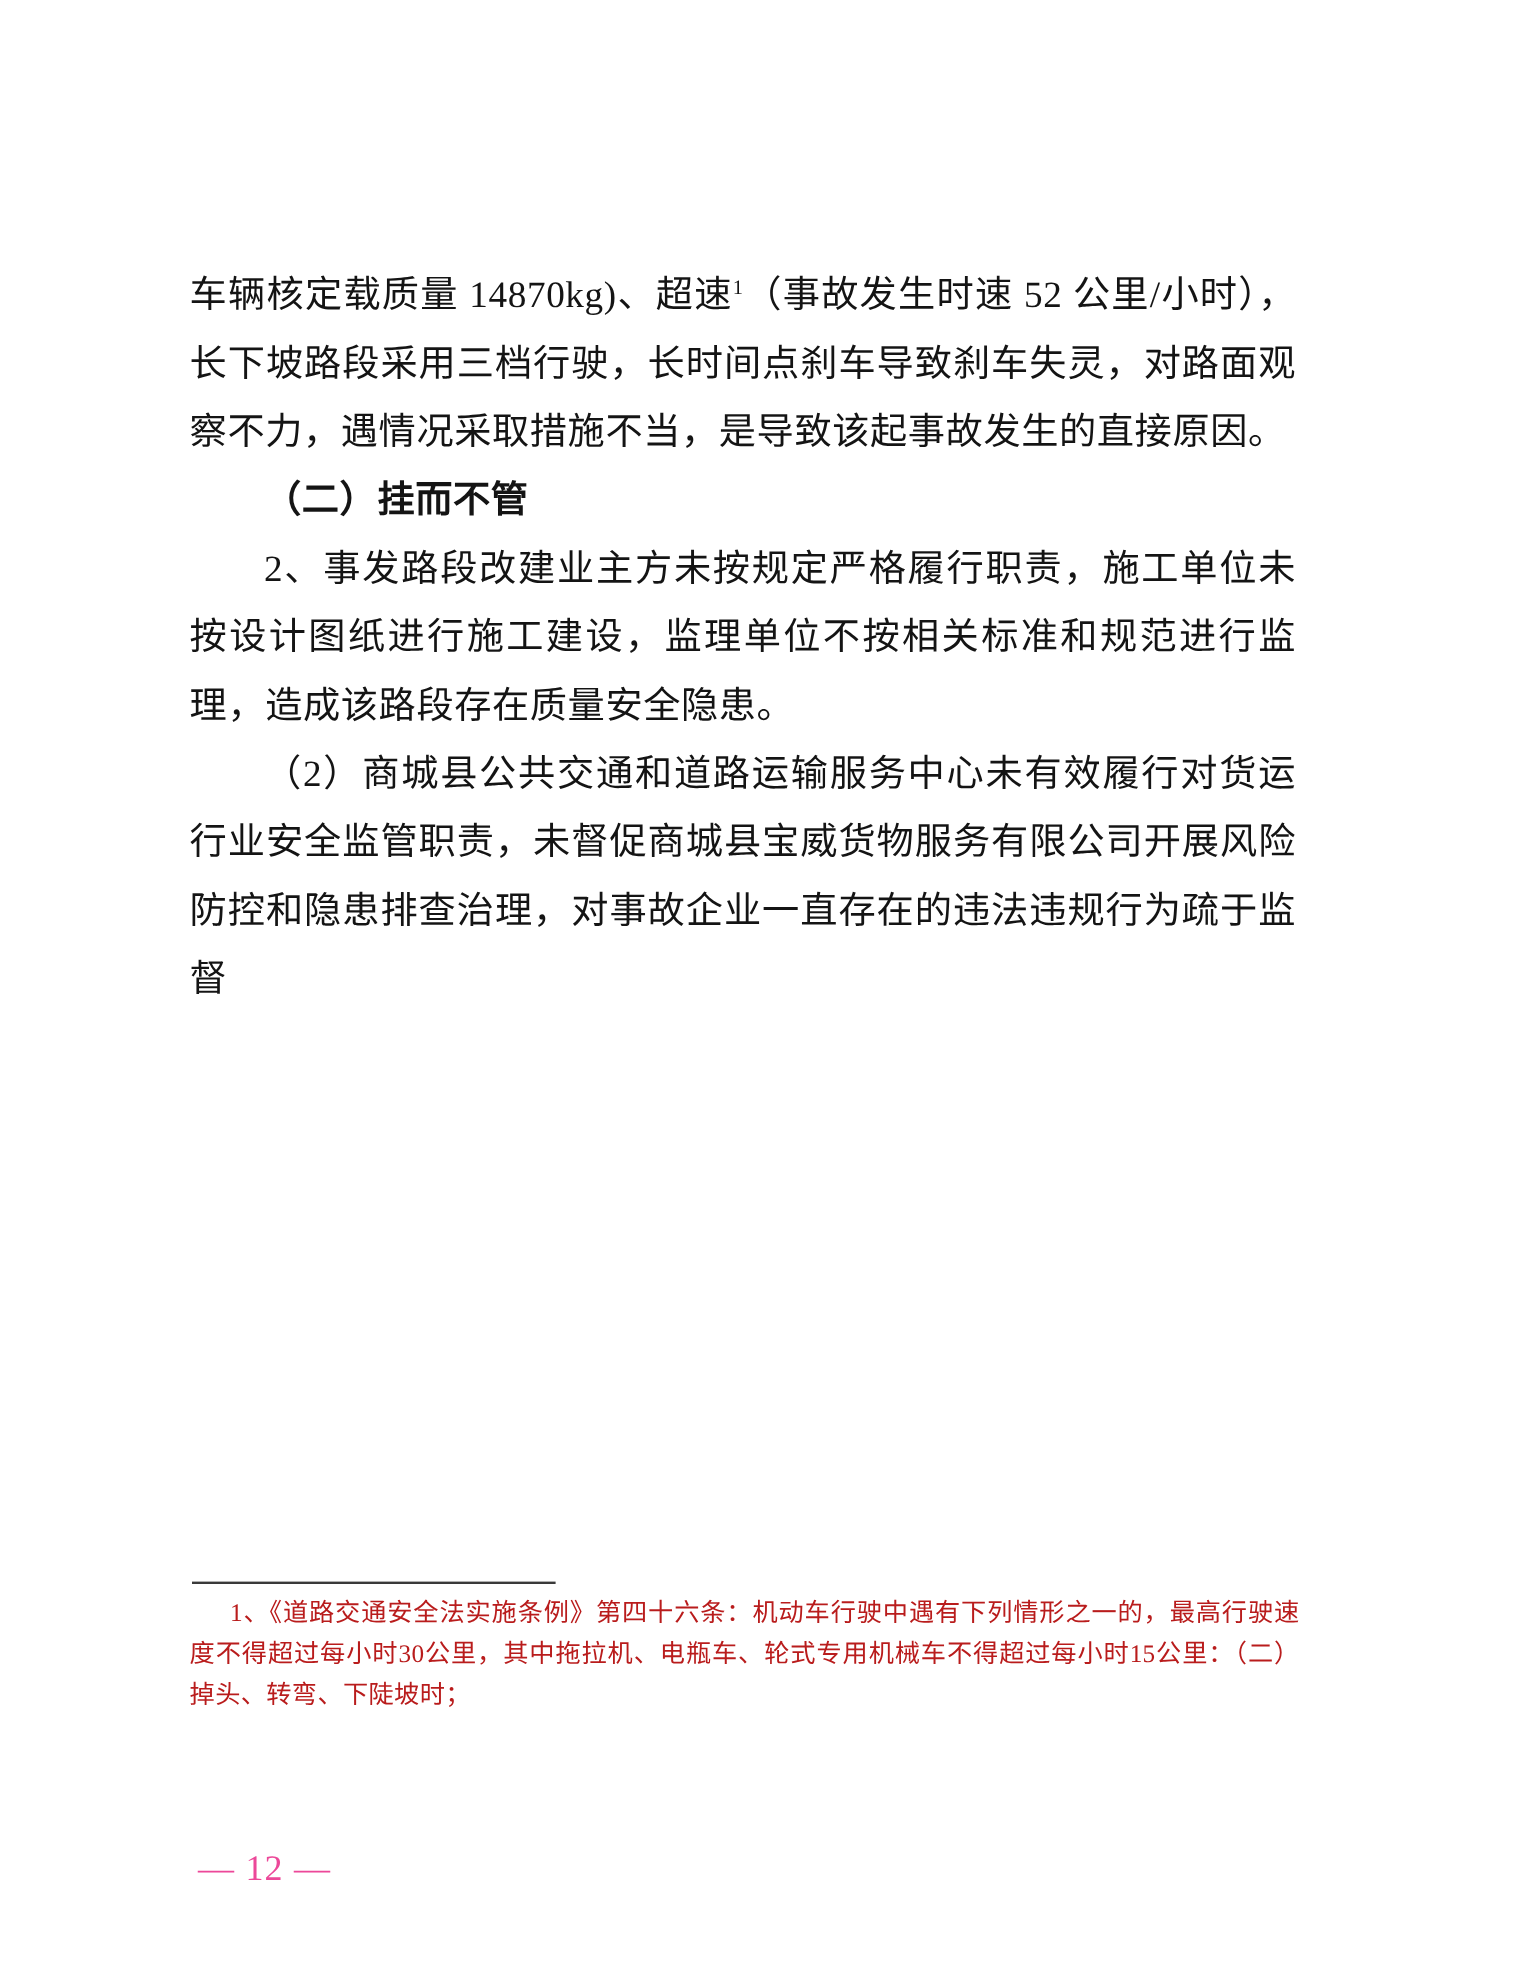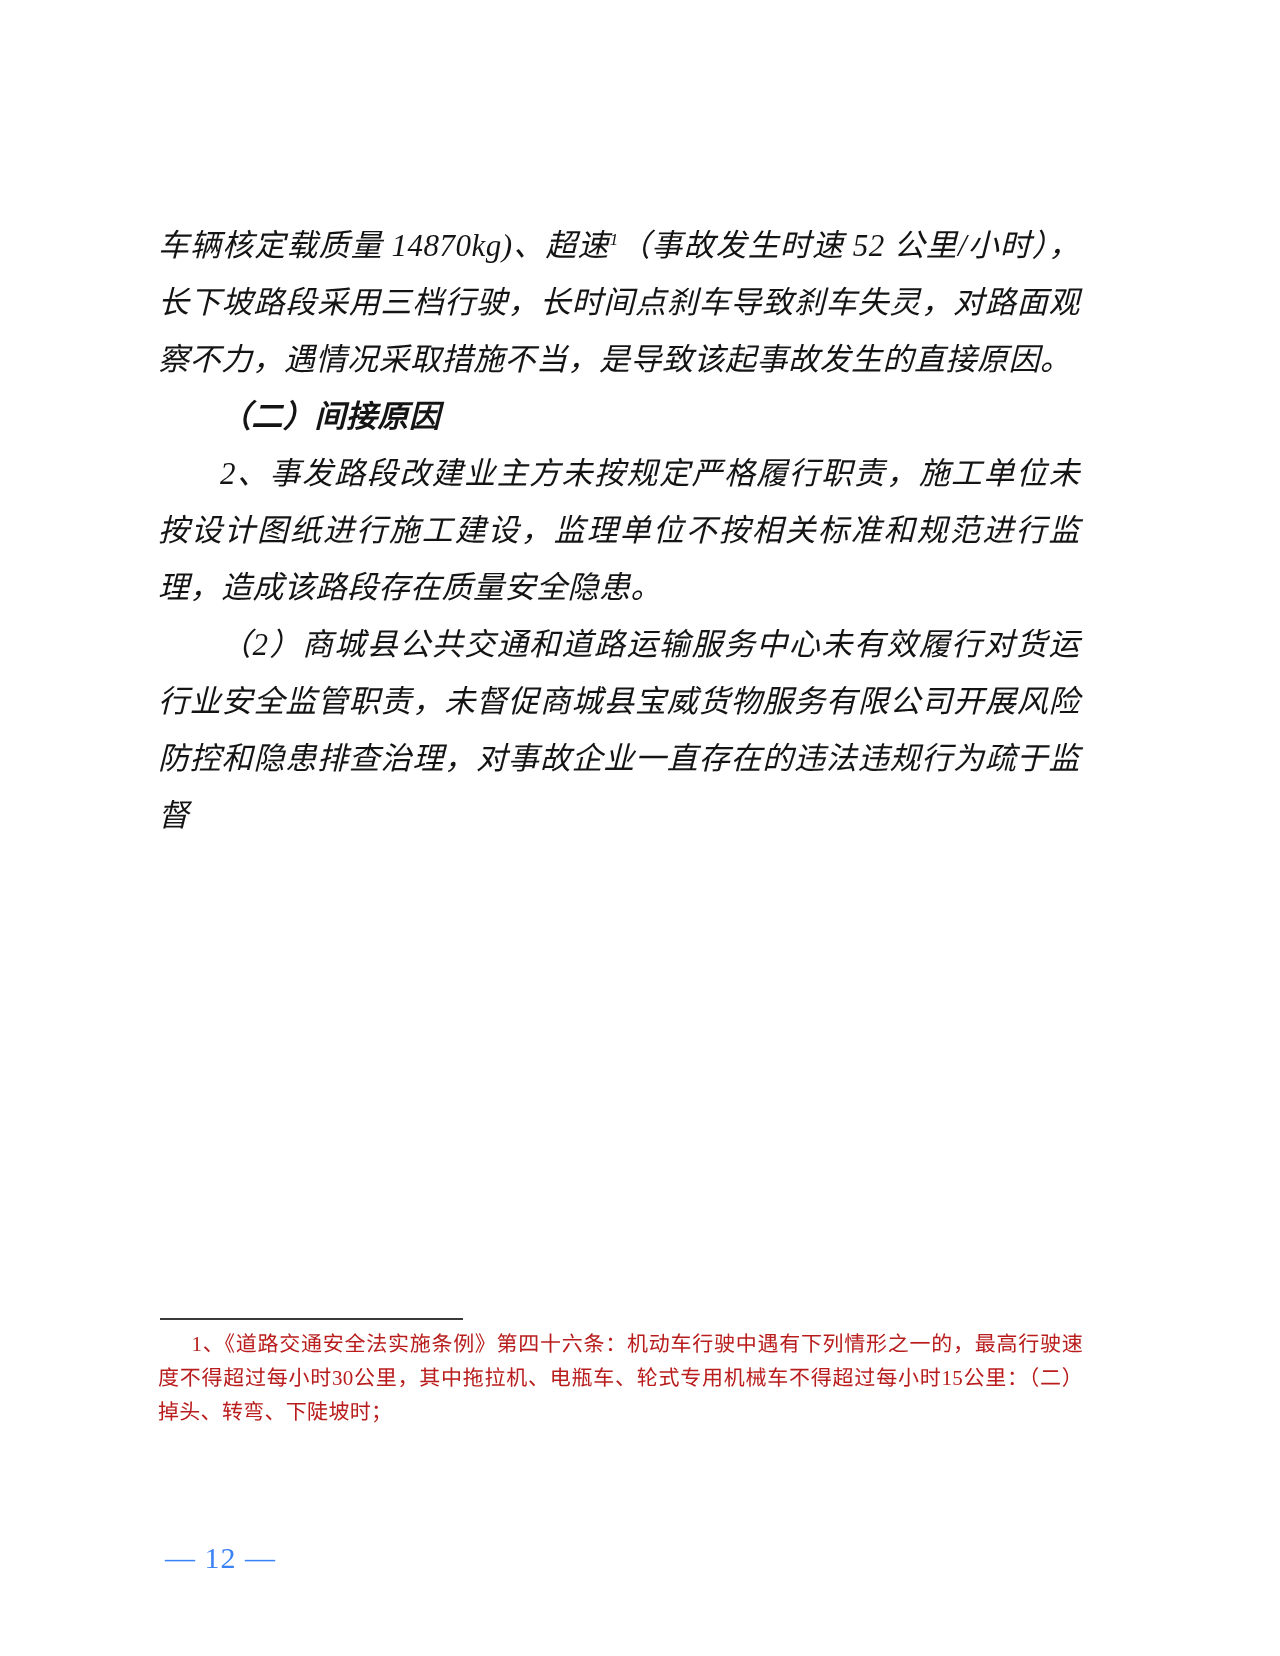--- a/index.html
+++ b/index.html
@@ -22,21 +22,20 @@
     top: 217px;
     width: 922px;
     font-size: 31px;
     line-height: 57px;
     text-align: justify;
     letter-spacing: 0.5px;
   }
   .para {
     margin: 0;
     padding: 0;
-    font-style: italic;
   }
   .indent {
     text-indent: 2em;
   }
   .heading {
     font-weight: bold;
     text-indent: 2em;
   }
   .fill-last {
     text-align-last: justify;
@@ -65,35 +64,35 @@
     text-indent: 1.6em;
     color: #b91c1c;
     letter-spacing: 0.3px;
   }
   .page-number {
     position: absolute;
     left: 165px;
     top: 1541px;
     font-size: 30px;
     line-height: 34px;
-    color: #3b82f6;
+    color: #ec4899;
     letter-spacing: 1px;
     white-space: pre;
   }
 </style>
 </head>
 <body>
 
 <div class="page">
 
   <div class="body-text">
 
     <p class="para"><span>车辆核定载质量 14870kg)、超速</span><sup class="fn-ref">1</sup><span>（事故发生时速 52 公里/小时），长下坡路段采用三档行驶，长时间点刹车导致刹车失灵，对路面观察不力，遇情况采取措施不当，是导致该起事故发生的直接原因。</span></p>
 
-    <p class="para heading">（二）间接原因</p>
+    <p class="para heading">（二）挂而不管</p>
 
 
 
     <p class="para indent">2、事发路段改建业主方未按规定严格履行职责，施工单位未按设计图纸进行施工建设，监理单位不按相关标准和规范进行监理，造成该路段存在质量安全隐患。</p>
 
 
     <p class="para indent fill-last">（2）商城县公共交通和道路运输服务中心未有效履行对货运行业安全监管职责，未督促商城县宝威货物服务有限公司开展风险防控和隐患排查治理，对事故企业一直存在的违法违规行为疏于监督</p>
 
   </div>
 

